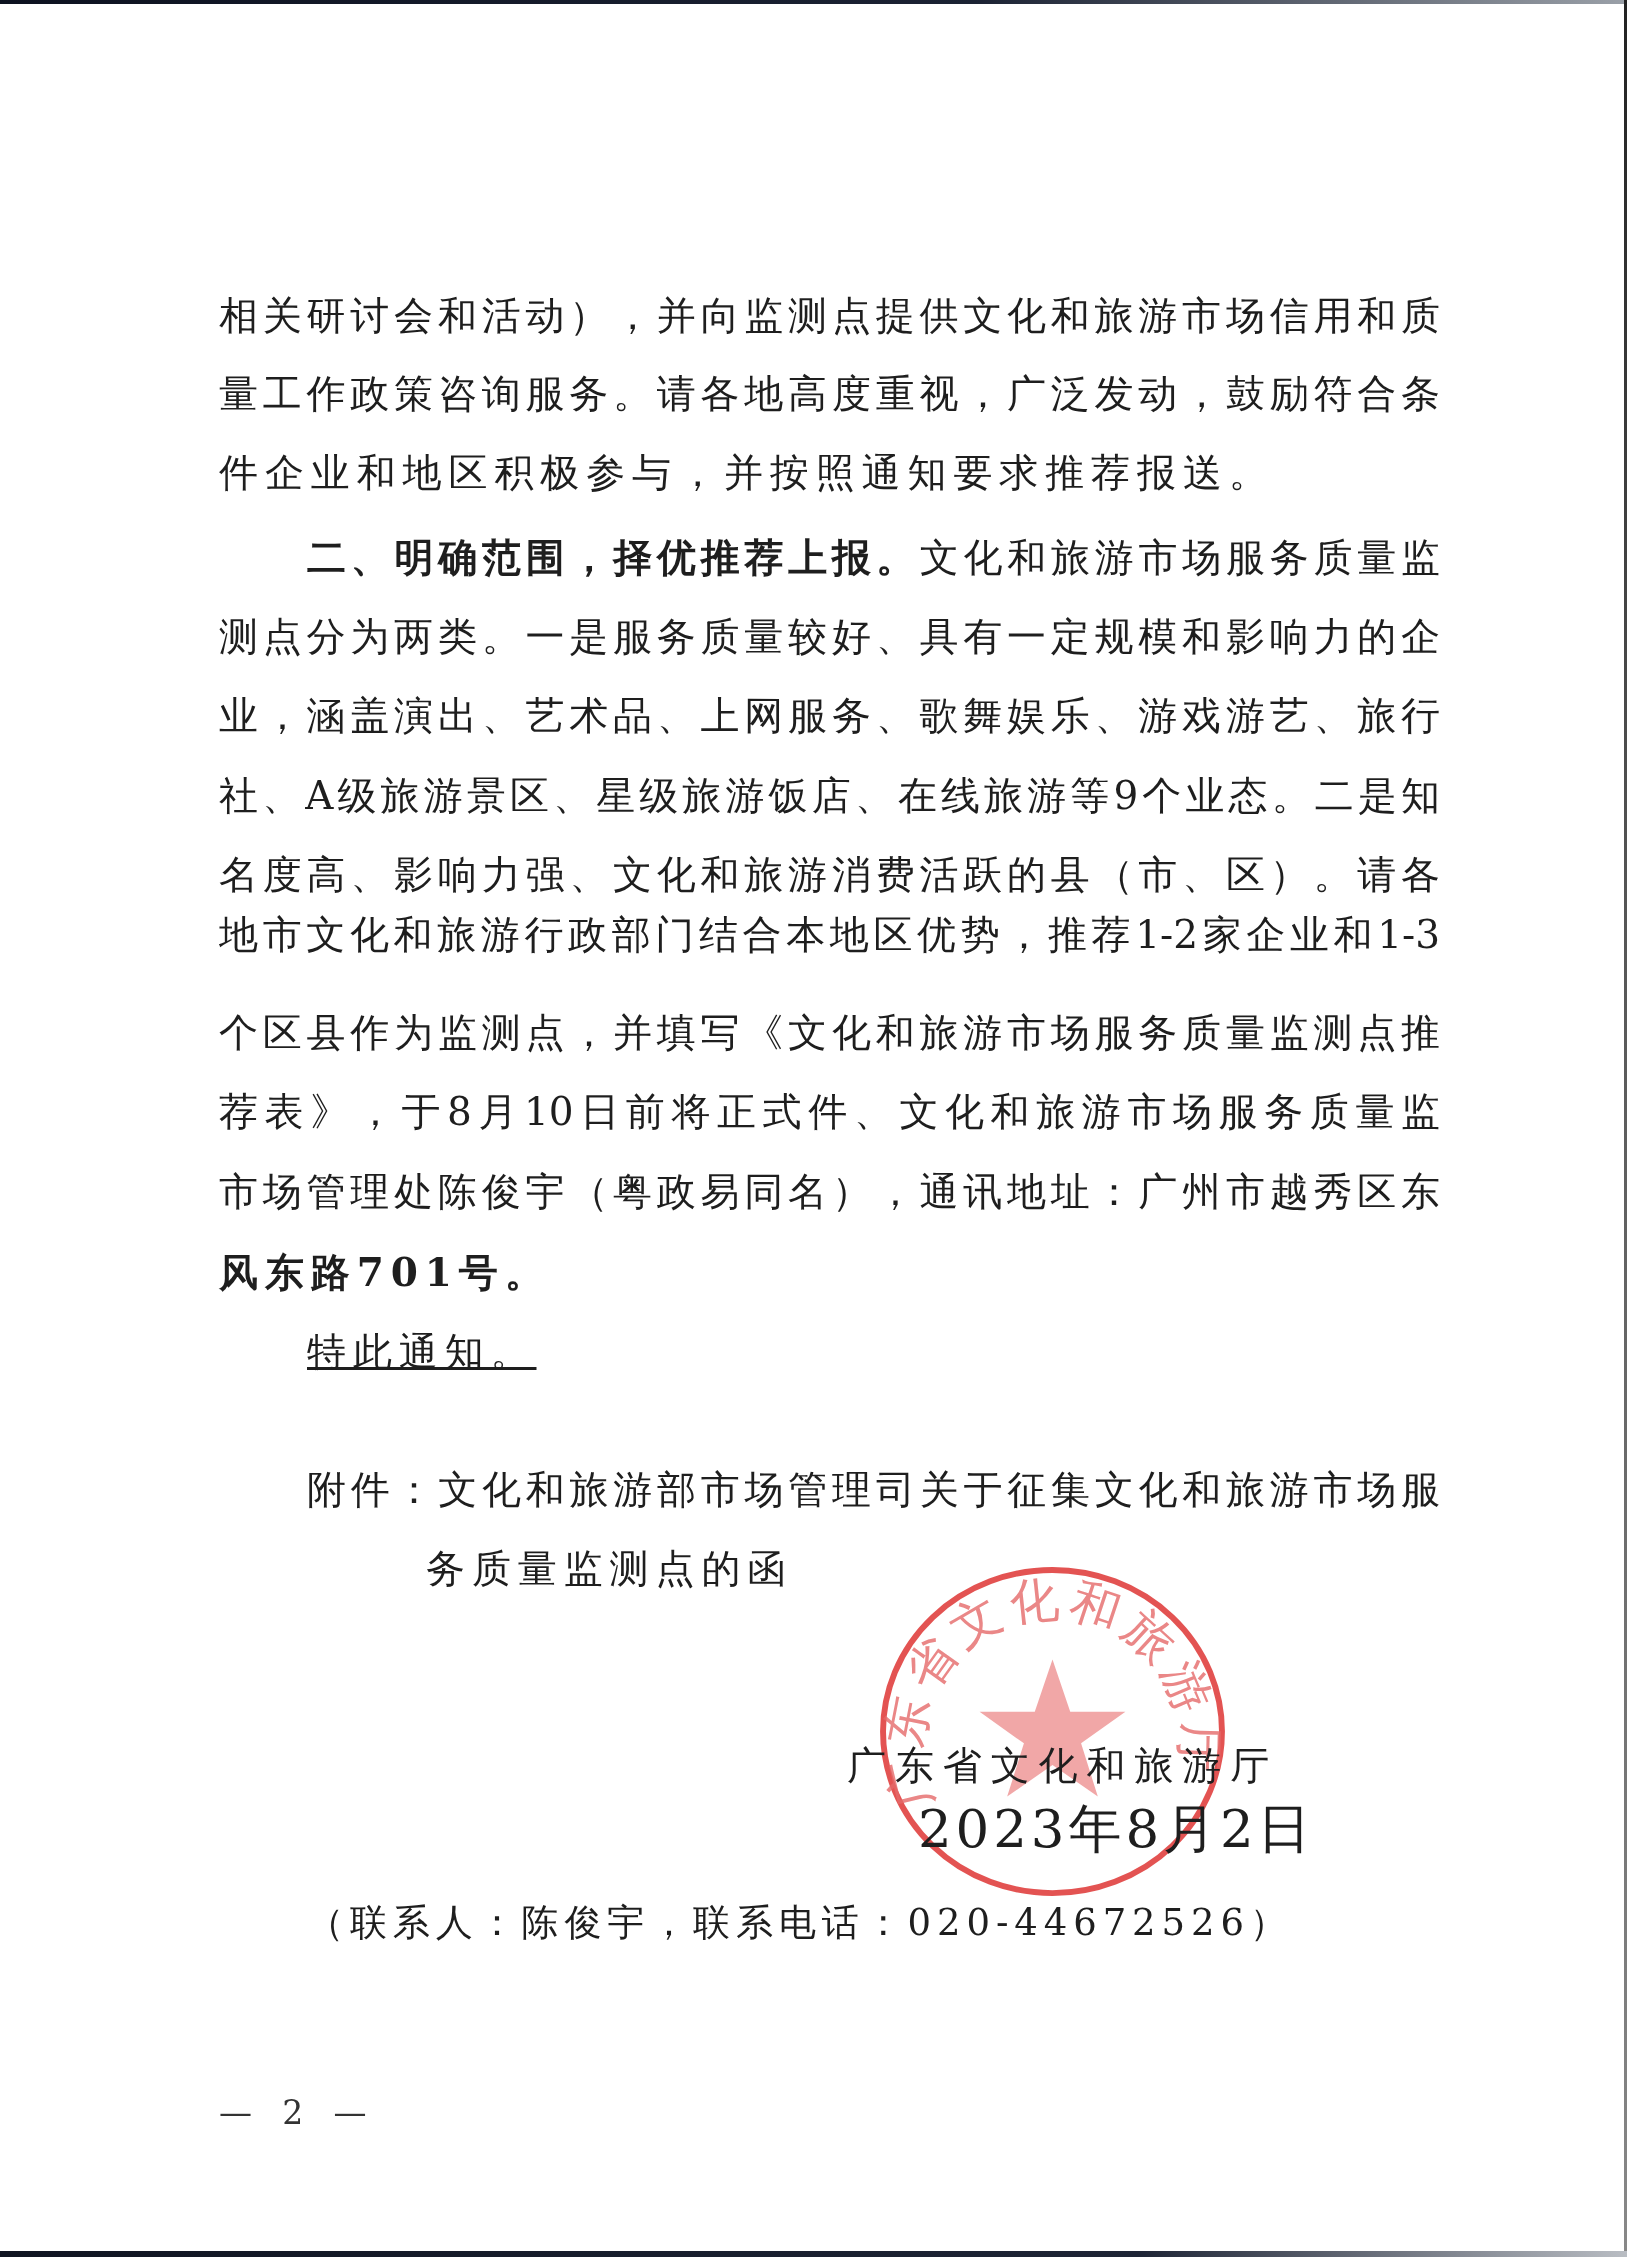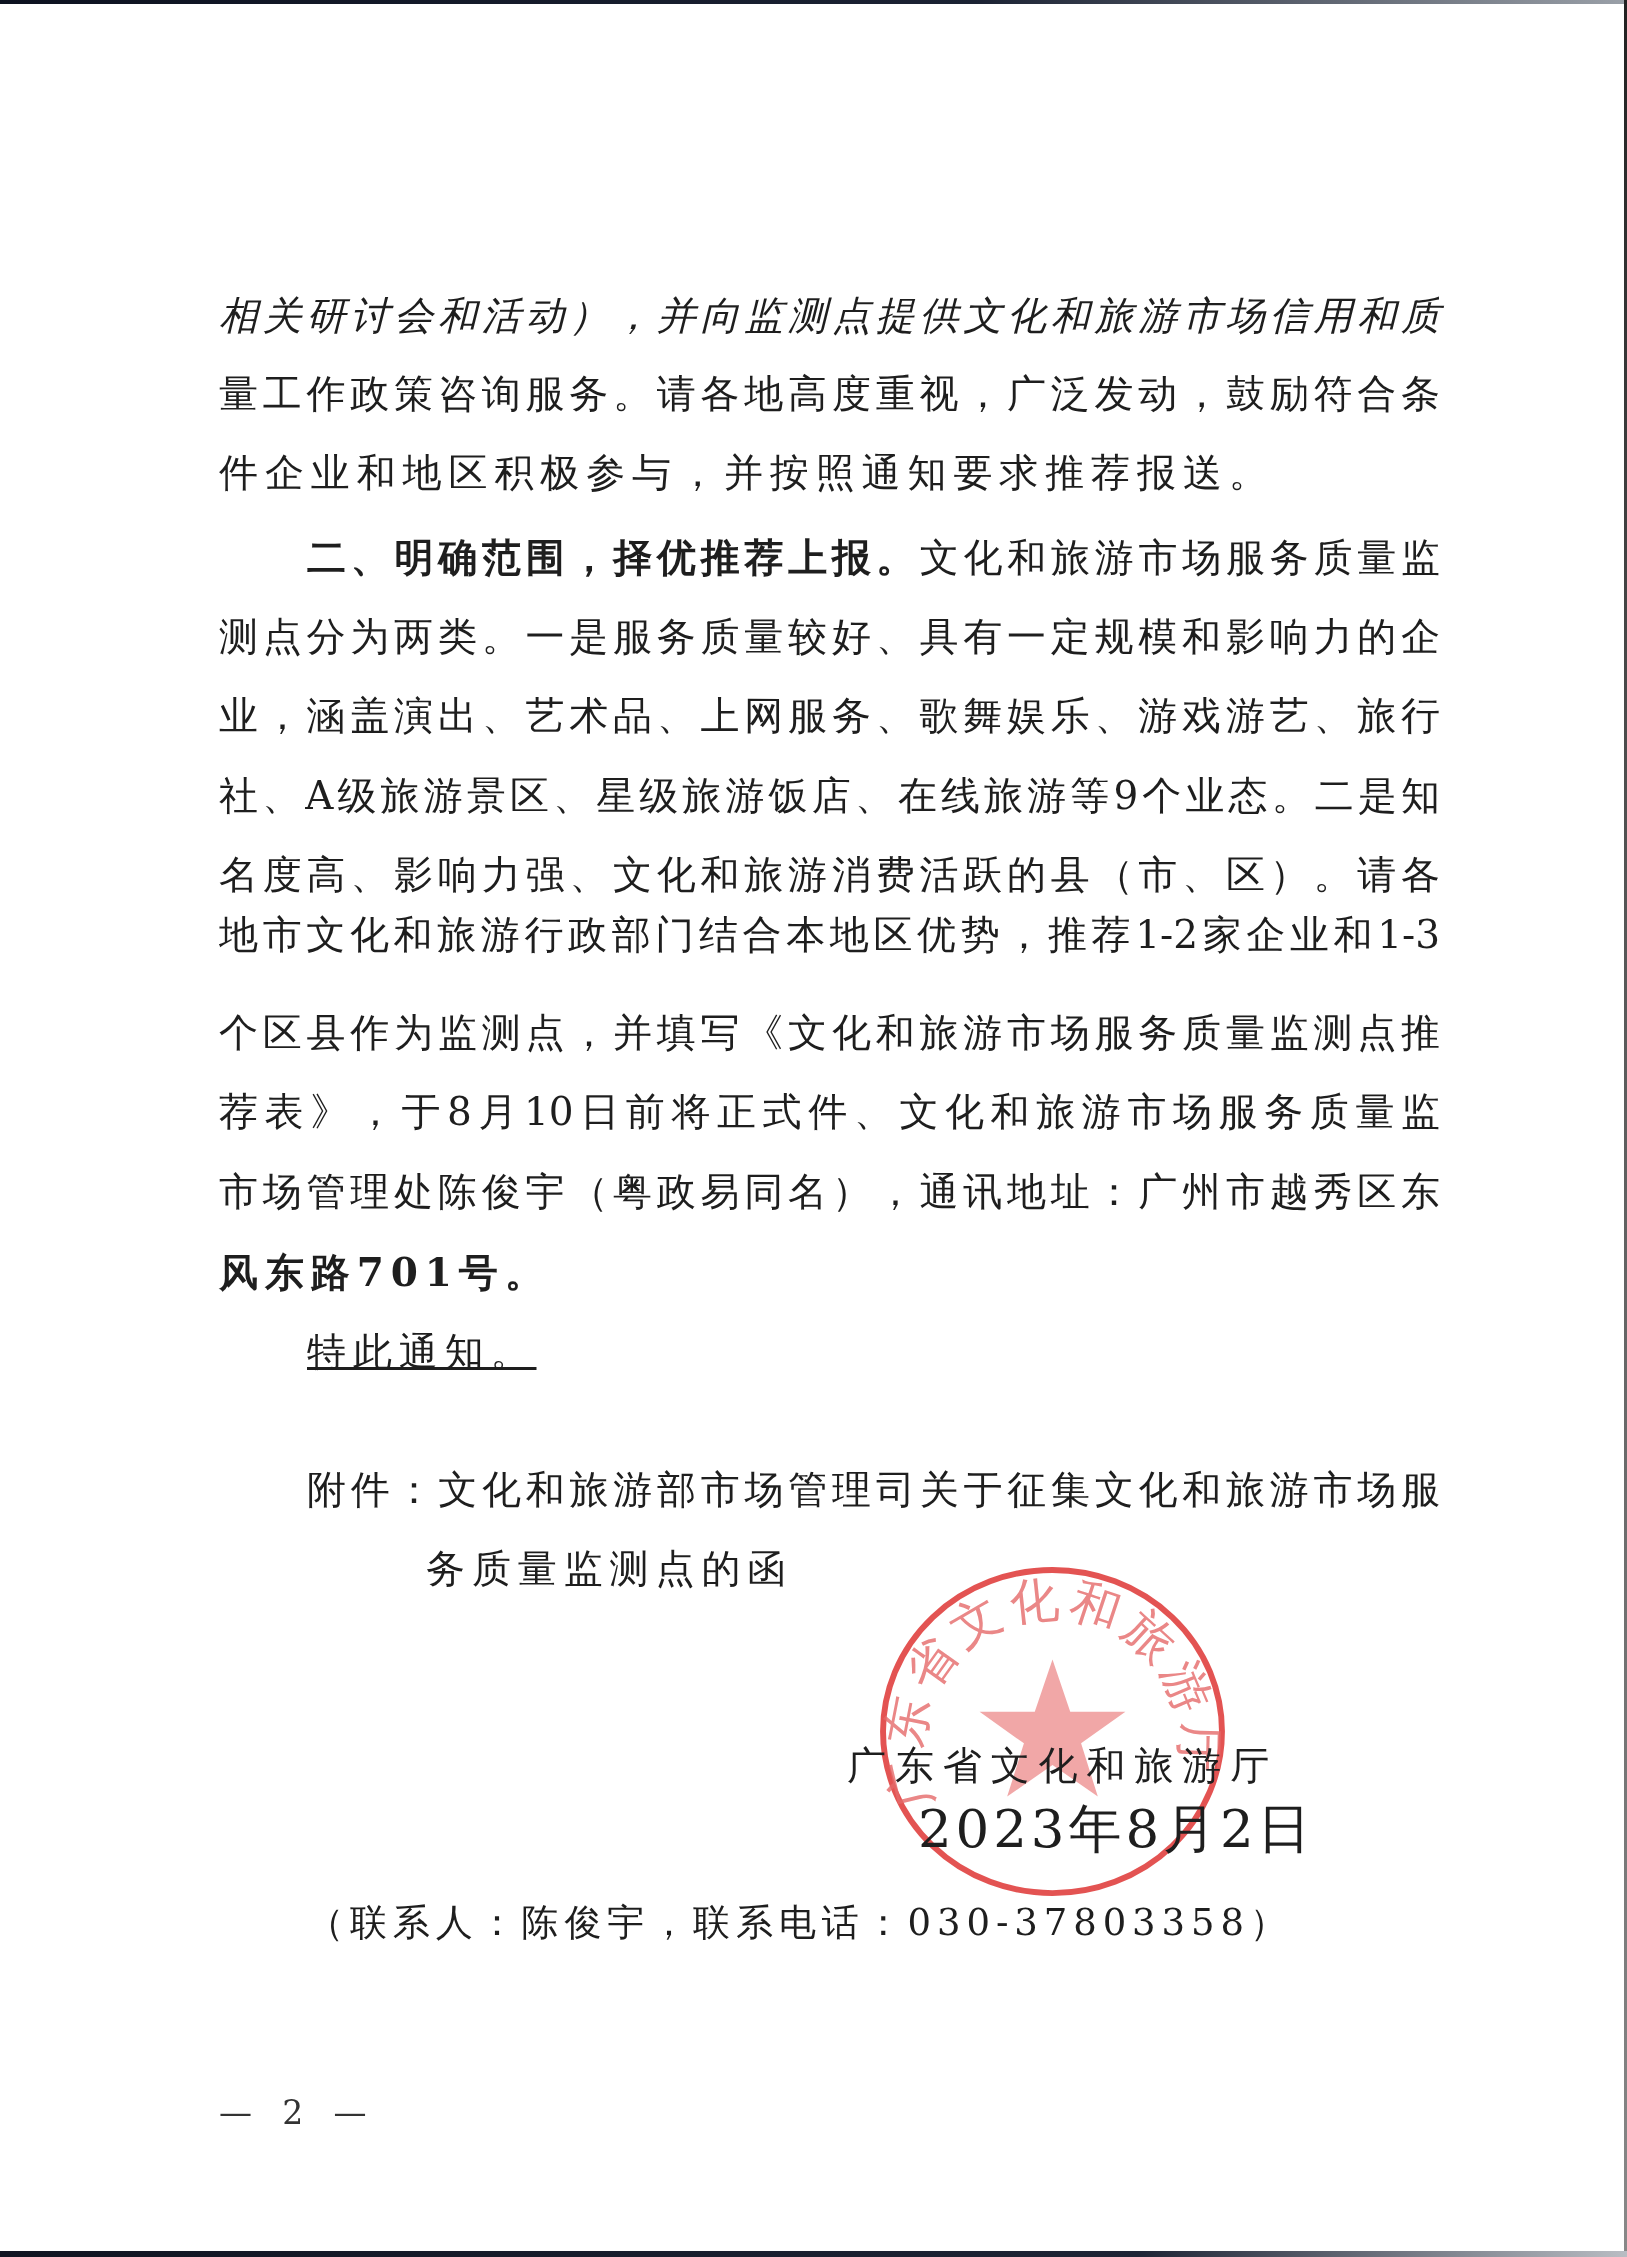--- a/index.html
+++ b/index.html
@@ -37,21 +37,21 @@
     .page-num { position: absolute; left: 219px; top: 2090px; font-size: 33px;
       line-height: 45px; letter-spacing: 9.9px; white-space: nowrap; color: #333; }
   </style>
 </head>
 <body>
 
 <div class="edge-top"></div>
 <div class="edge-right"></div>
 <div class="edge-bottom"></div>
 
-<div class="line justify" style="top:291px;font-style:italic;">相关研讨会和活动），并向监测点提供文化和旅游市场信用和质</div>
+<div class="line justify" style="top:291px;">相关研讨会和活动），并向监测点提供文化和旅游市场信用和质</div>
 <div class="line justify" style="top:369px;">量工作政策咨询服务。请各地高度重视，广泛发动，鼓励符合条</div>
 <div class="line" style="top:448px;">件企业和地区积极参与，并按照通知要求推荐报送。</div>
 
 <div class="line justify" style="top:533px; left:307px; width:1133px;"><span class="bold">二、明确范围，择优推荐上报。</span><span>文化和旅游市场服务质量监</span></div>
 <div class="line justify" style="top:612px;">测点分为两类。一是服务质量较好、具有一定规模和影响力的企</div>
 <div class="line justify" style="top:691px;">业，涵盖演出、艺术品、上网服务、歌舞娱乐、游戏游艺、旅行</div>
 <div class="line justify" style="top:771px;">社、A级旅游景区、星级旅游饭店、在线旅游等9个业态。二是知</div>
 <div class="line justify" style="top:850px;">名度高、影响力强、文化和旅游消费活跃的县（市、区）。请各</div>
 <div class="line justify" style="top:910px;">地市文化和旅游行政部门结合本地区优势，推荐1-2家企业和1-3</div>
 <div class="line justify" style="top:1008px;">个区县作为监测点，并填写《文化和旅游市场服务质量监测点推</div>
@@ -70,16 +70,16 @@
   </defs>
   <ellipse cx="176" cy="168" rx="172" ry="164" fill="none" stroke="#e0403f" stroke-width="6" opacity="0.9"></ellipse>
   <text font-family="DejaVu Serif, serif" font-size="50" fill="#e56a6a" opacity="0.8" letter-spacing="6">
     <textPath href="#sealArc" startOffset="2%">广东省文化和旅游厅</textPath>
   </text>
   <polygon points="176,95 194,148 250,148 205,180 222,234 176,202 130,234 147,180 102,148 158,148" fill="#ec8a8a" opacity="0.75"></polygon>
 </svg>
 
 <div class="signature">广东省文化和旅游厅</div>
 <div class="date">2023年8月2日</div>
-<div class="contact">（联系人：陈俊宇，联系电话：030-37803358）</div>
+<div class="contact">（联系人：陈俊宇，联系电话：020-44672526）</div>
 
 <div class="page-num">— 2 —</div>
 
 
 </body></html>

